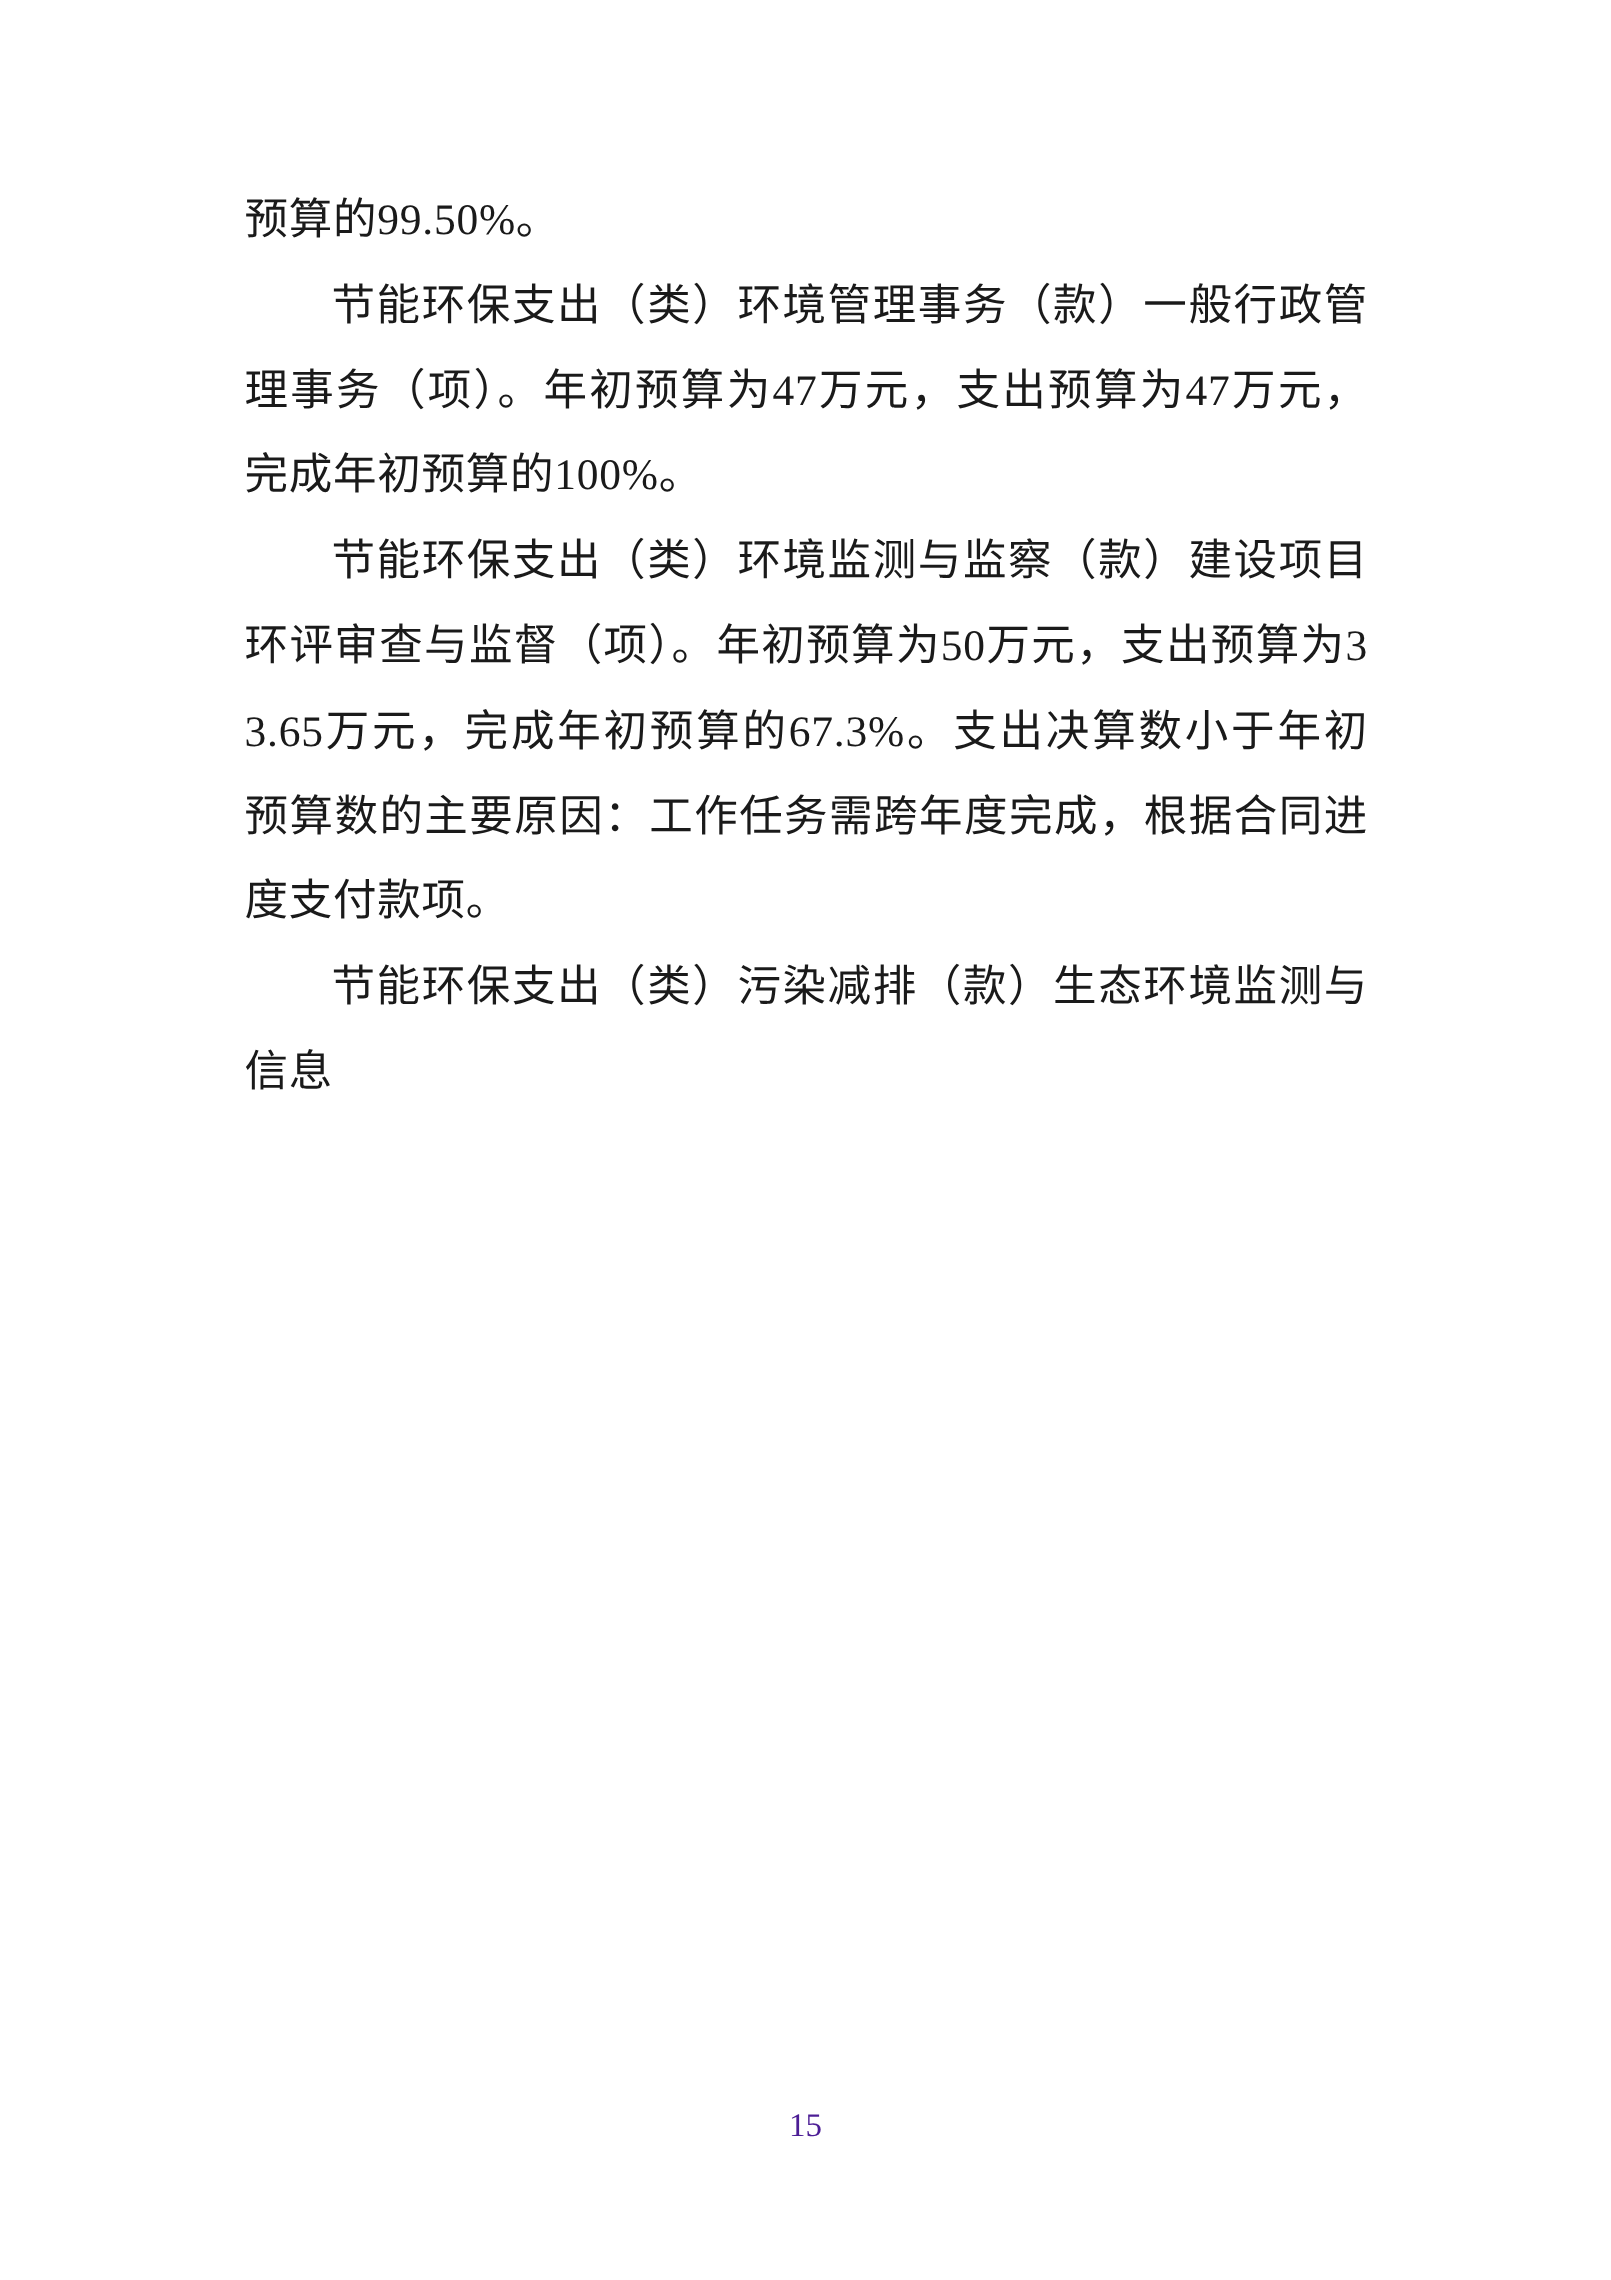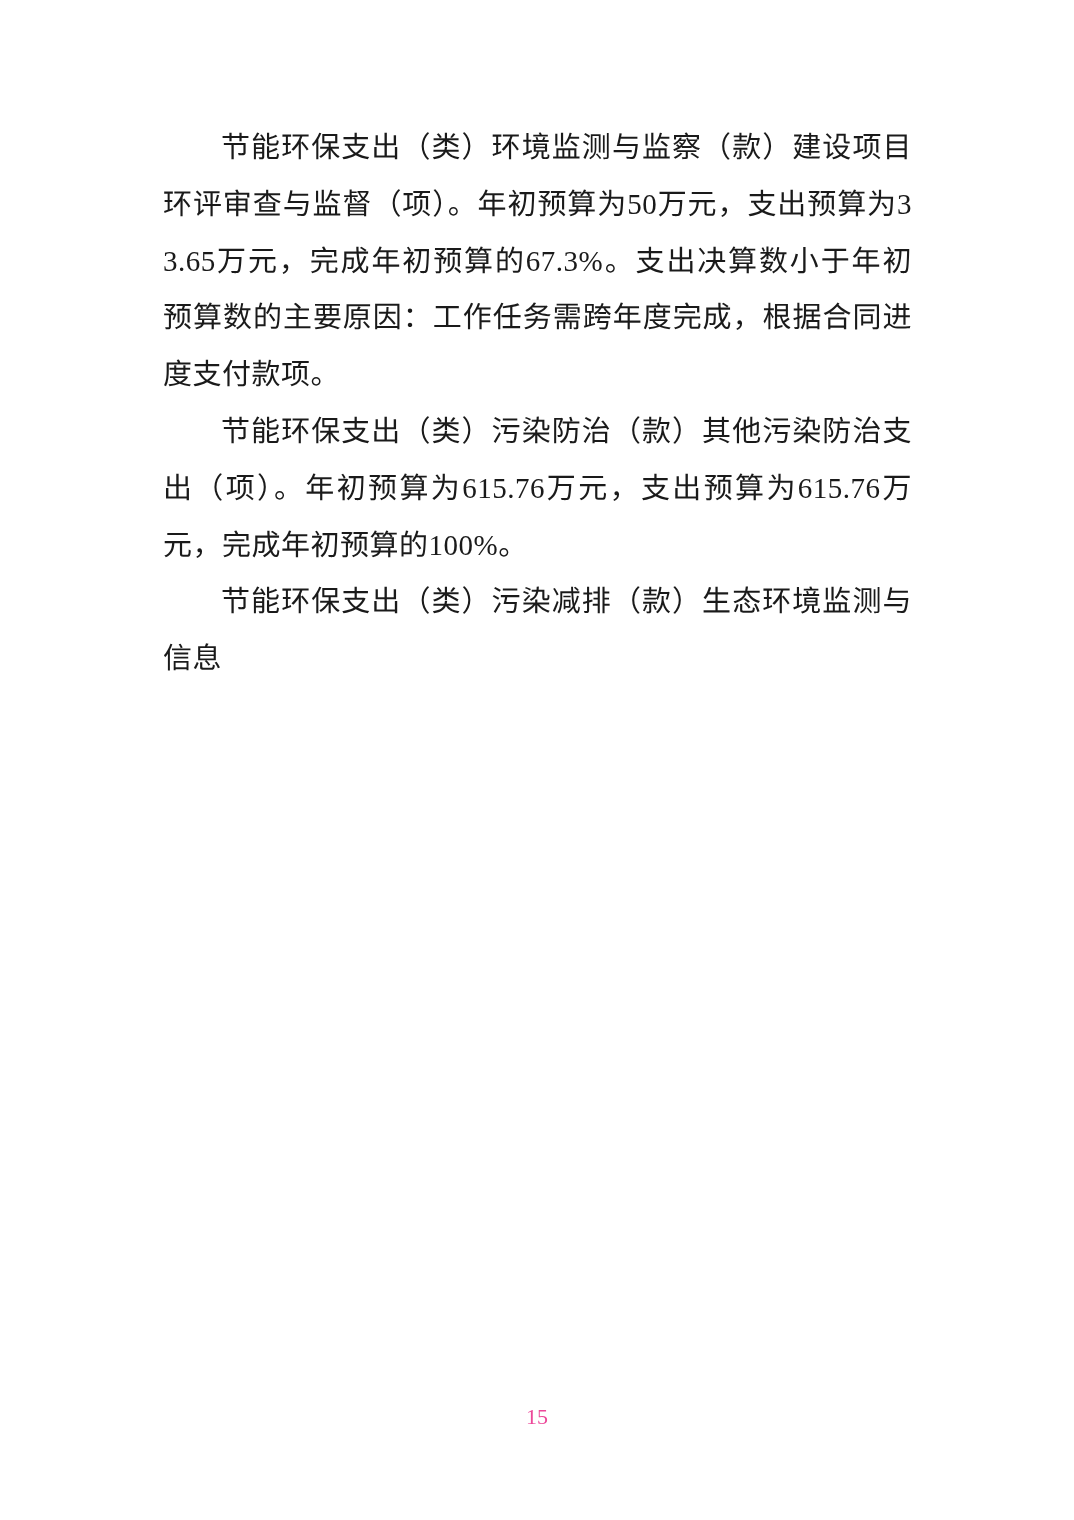--- a/index.html
+++ b/index.html
@@ -37,26 +37,27 @@
     text-indent: 2em;
   }
   .page-number {
     position: absolute;
     top: 1402px;
     left: 0;
     width: 100%;
     text-align: center;
     font-size: 22px;
     line-height: 30px;
-    color: #ec4899;
+    color: #4c1d95;
   }
 </style>
 </head>
 <body>
 
 <div class="page">
   <div class="doc-body">
+    <p class="para">预算的99.50%。</p>
+    <p class="para indent">节能环保支出（类）环境管理事务（款）一般行政管理事务（项）。年初预算为47万元，支出预算为47万元，完成年初预算的100%。</p>
     <p class="para indent">节能环保支出（类）环境监测与监察（款）建设项目环评审查与监督（项）。年初预算为50万元，支出预算为33.65万元，完成年初预算的67.3%。支出决算数小于年初预算数的主要原因：工作任务需跨年度完成，根据合同进度支付款项。</p>
-    <p class="para indent">节能环保支出（类）污染防治（款）其他污染防治支出（项）。年初预算为615.76万元，支出预算为615.76万元，完成年初预算的100%。</p>
     <p class="para indent">节能环保支出（类）污染减排（款）生态环境监测与信息</p>
   </div>
   <div class="page-number">15</div>
 </div>
 
 </body></html>

